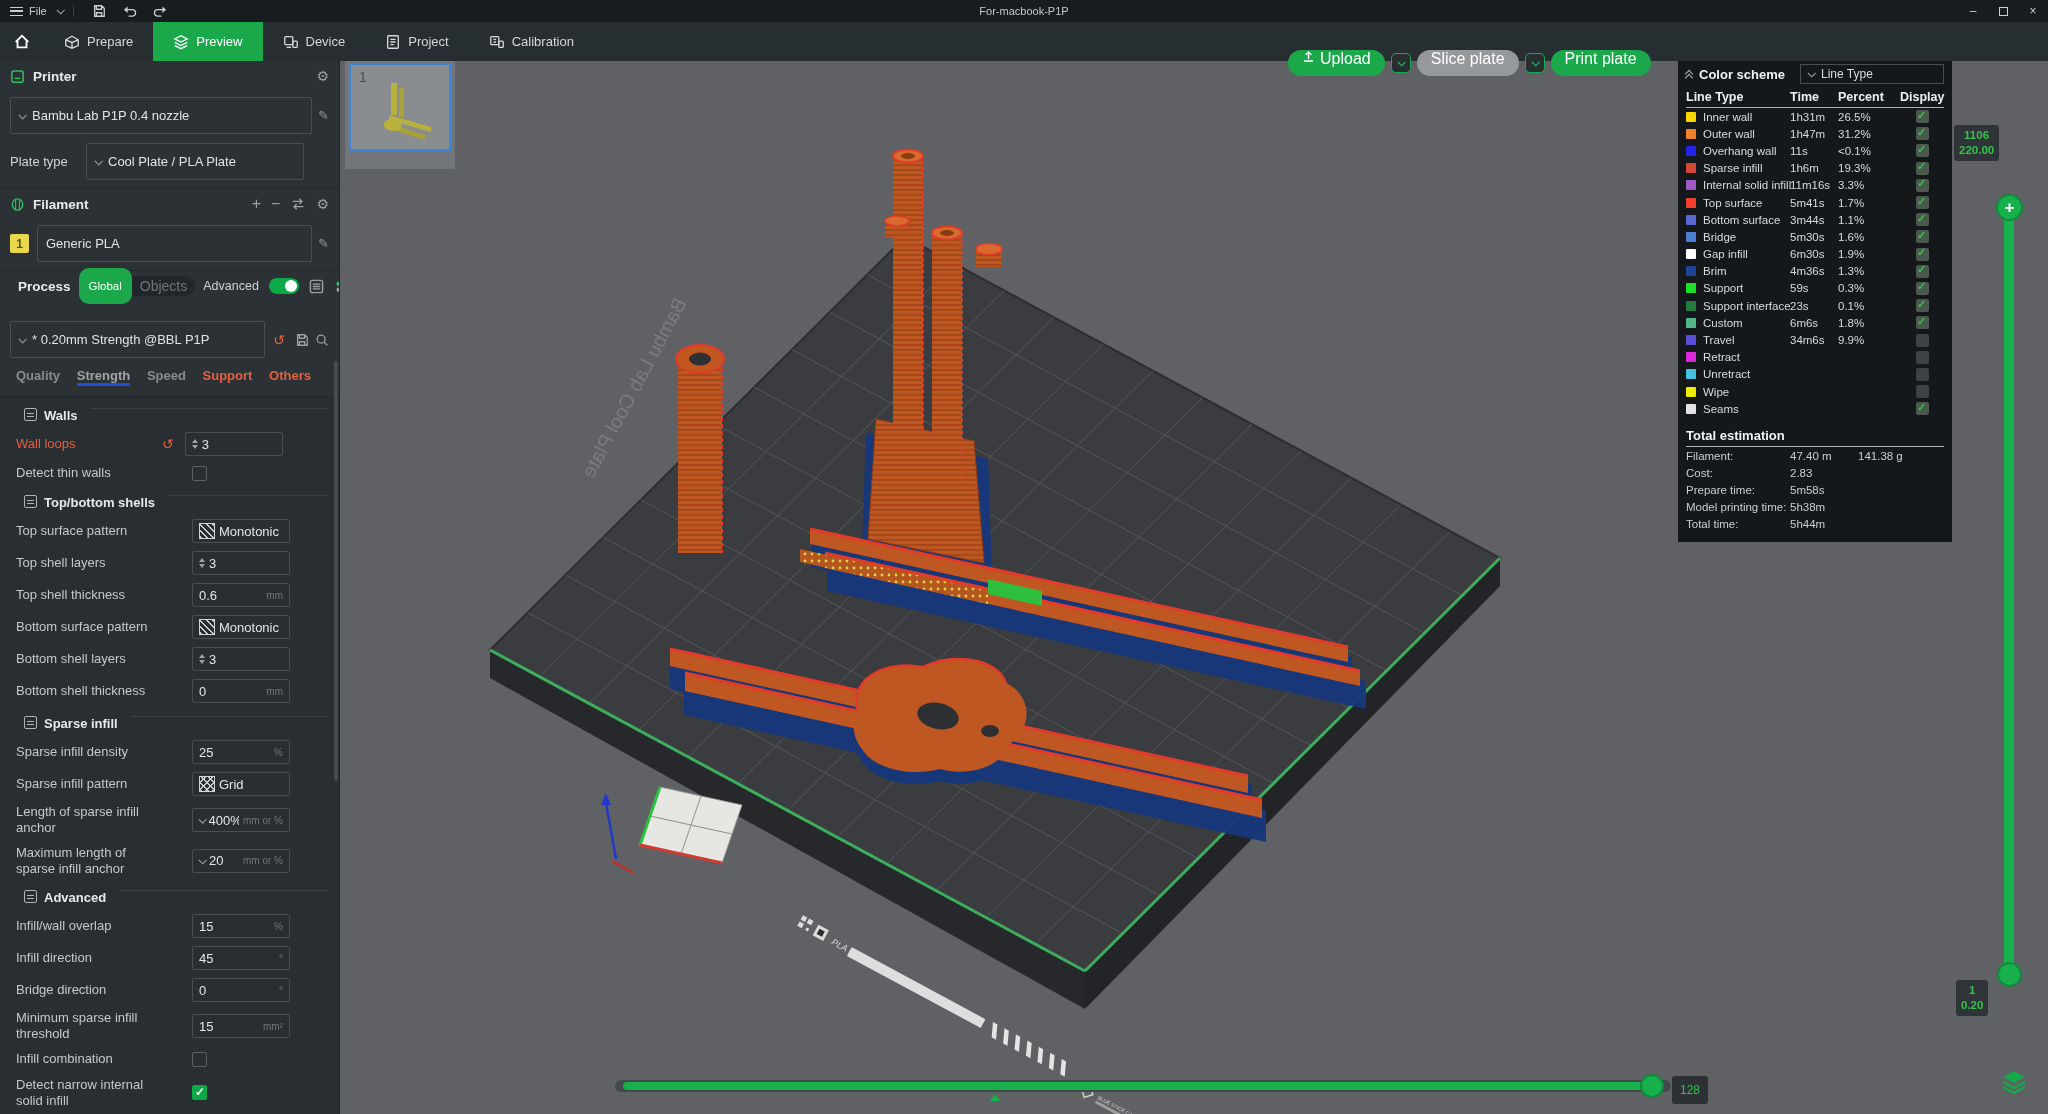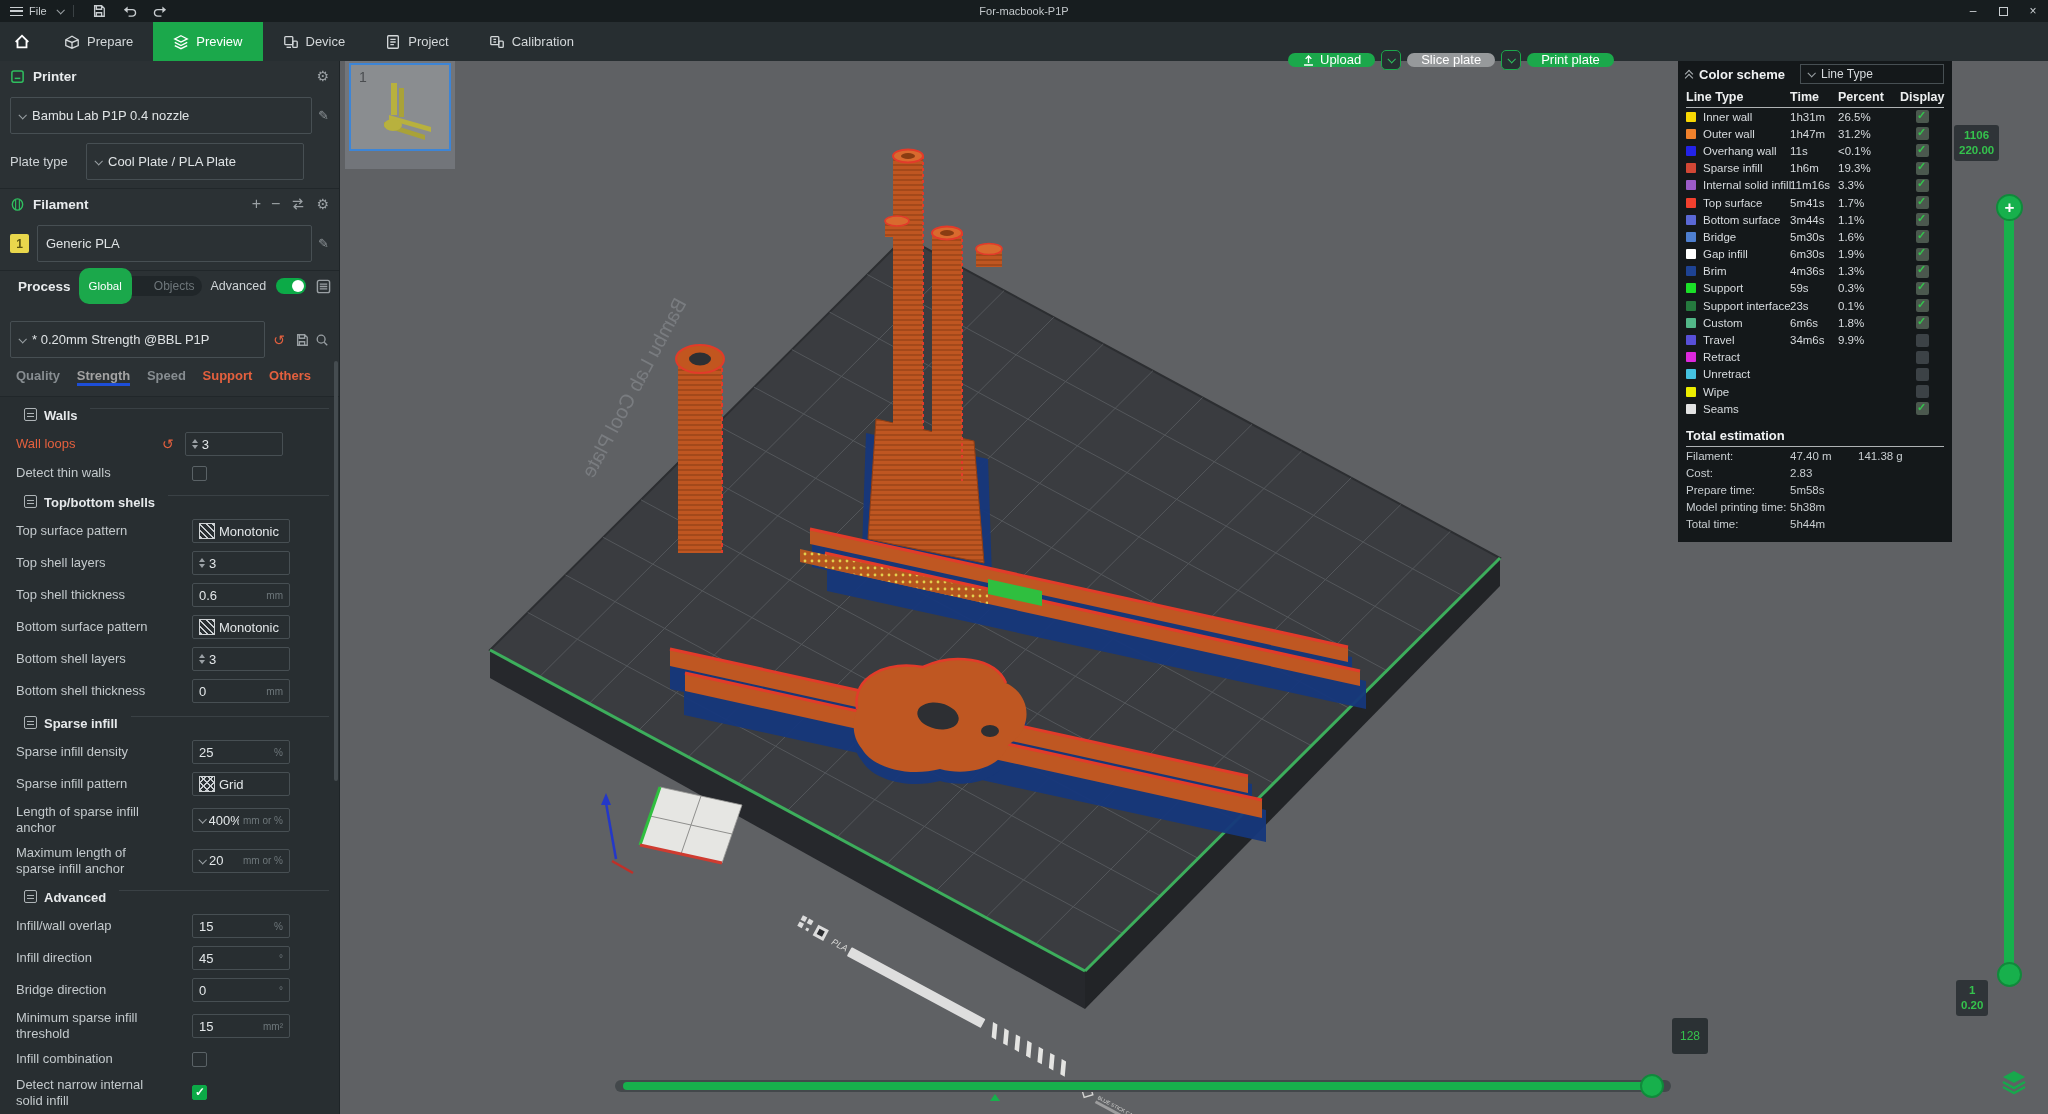--- a/index.html
+++ b/index.html
@@ -22,22 +22,22 @@
   .maxbox{width:9px;height:9px;border:1.3px solid #C9CED1}
   
   #tabbar{position:absolute;left:0;top:22px;width:2048px;height:39px;background:#272E31;
     display:flex;align-items:stretch;color:#D3D7D9;z-index:49}
   .home{width:44px;display:flex;align-items:center;justify-content:center}
   .mtab{display:flex;align-items:center;gap:7px;padding:0 20px;font-size:13px}
   .mtab.active{background:#1BA84B;color:#fff}
   .mtab svg{stroke:#D3D7D9;fill:none;stroke-width:1.5}
   .mtab.active svg{stroke:#fff}
   #actioncluster{position:absolute;left:1288px;top:28px;display:flex;align-items:center;gap:6px}
-  .pill{height:14px;border-radius:13px;display:flex;align-items:flex-end;justify-content:center;
-    color:#fff;font-size:13px;gap:5px;padding:0 14px}
+  .pill{height:26px;border-radius:13px;display:flex;align-items:flex-start;justify-content:center;
+    color:#fff;font-size:16px;gap:5px;padding:0 14px}
   .pill.green{background:#1BA84B}
   .pill.gray{background:#96999B}
   .chip{width:20px;height:20px;border:1px solid #1BA84B;border-radius:5px;display:flex;
     align-items:center;justify-content:center;background:#272E31}
   
   #sidebar{position:absolute;left:0;top:61px;width:340px;height:1053px;background:#2B3134;
     color:#C9CED1;overflow:hidden;border-right:1px solid #1E2427;z-index:40}
   .sb-head{display:flex;align-items:center;height:30px;padding:0 10px;gap:8px}
   .sb-title{font-size:13.5px;font-weight:bold;color:#E8EBED}
   .sb-right{margin-left:auto;display:flex;align-items:center;gap:10px;color:#9AA0A4}
@@ -45,21 +45,21 @@
   .selbox{height:37px;border:1px solid #474F53;border-radius:2px;display:flex;align-items:center;
     gap:7px;padding:0 8px;font-size:13px;color:#DFE3E5;background:#2B3134}
   .editic{color:#8D9397;font-size:13px;margin-left:6px}
   .rowline{display:flex;align-items:center;margin:6px 10px 0 10px}
   .sep{height:1px;background:#21272A;margin:8px 0 0 0}
   .slotbadge{width:19px;height:19px;background:#E9D74C;color:#5A5410;font-weight:bold;font-size:12px;
     display:flex;align-items:center;justify-content:center;border-radius:2px;margin-right:8px}
   .capsule{display:flex;align-items:center;background:#202629;border-radius:10px;height:20px;padding:0 8px 0 0}
   .capsule .glob{background:#1BA84B;color:#fff;font-size:11.5px;border-radius:10px;height:36px;
     display:flex;align-items:center;padding:8px 10px}
-  .capsule .objs{color:#6E767A;font-size:12px;margin-left:22px}
+  .capsule .objs{color:#6E767A;font-size:14px;margin-left:8px}
   .tgl{width:30px;height:16px;border-radius:8px;background:#0CAA47;position:relative}
   .tgl::after{content:"";position:absolute;right:2px;top:2px;width:12px;height:12px;border-radius:50%;background:#fff}
   .reset{color:#E4603E;font-size:14px;margin-right:4px}
   #preset-tabs{display:flex;justify-content:space-between;padding:10px 28px 0 16px;height:28px}
   .ptab{font-size:13px;font-weight:bold;color:#878D91;padding-bottom:4px}
   .ptab.active{color:#a3a3a3;border-bottom:3px solid #1d4ed8}
   .ptab.modified{color:#E4603E}
   #settings{background:#282E31;border-top:1px solid #21272A;margin-top:10px;padding:2px 0 12px 0;height:100%}
   .sec-h{display:flex;gap:7px;padding:9px 10px 5px 24px}
   .sec-ico{width:13px;height:13px;border:1.4px solid #AEB4B7;border-radius:2px;position:relative}
@@ -118,21 +118,21 @@
     border-bottom:1px solid #AEB2B4;display:flex;align-items:center}
   .erow{display:flex;align-items:center;height:16px;font-size:11.5px;color:#C9CED1;margin-top:1px}
   .elab{width:104px;white-space:nowrap}
   .ev1{width:68px}
   .ev2{width:80px}
   
   #hslider-track{position:absolute;left:615px;top:1080px;width:1056px;height:12px;border-radius:6px;background:#43484B;z-index:46}
   #hslider-fill{position:absolute;left:8px;top:2px;width:1030px;height:8px;border-radius:4px;background:#17B04C}
   #hslider-handle{position:absolute;left:1025px;top:-6px;width:24px;height:24px;border-radius:50%;
     background:#17B04C;border:2px solid #108A3B}
-  #hslider-badge{position:absolute;left:1672px;top:1018px;width:36px;height:36px;background:#2B3134;
+  #hslider-badge{position:absolute;left:1672px;top:1076px;width:36px;height:28px;background:#2B3134;
     border-radius:3px;color:#35C24D;font-size:12px;display:flex;align-items:center;justify-content:center;z-index:46}
   #htick{position:absolute;left:990px;top:1094px;width:0;height:0;border-left:5px solid transparent;
     border-right:5px solid transparent;border-bottom:7px solid #17B04C;z-index:46}
   #vslider-track{position:absolute;left:2004px;top:200px;width:10px;height:786px;border-radius:5px;background:#17B04C;z-index:46}
   #vslider-top{position:absolute;left:1996px;top:194px;width:27px;height:27px;border-radius:50%;background:#17B04C;
     border:2px solid #108A3B;color:#fff;font-size:17px;font-weight:bold;display:flex;align-items:center;
     justify-content:center;z-index:47;line-height:0}
   #vslider-bottom{position:absolute;left:1997px;top:962px;width:25px;height:25px;border-radius:50%;
     background:#17B04C;border:2px solid #108A3B;z-index:47}
   .vbadge{position:absolute;background:rgba(43,49,52,.92);border-radius:3px;color:#35C24D;

